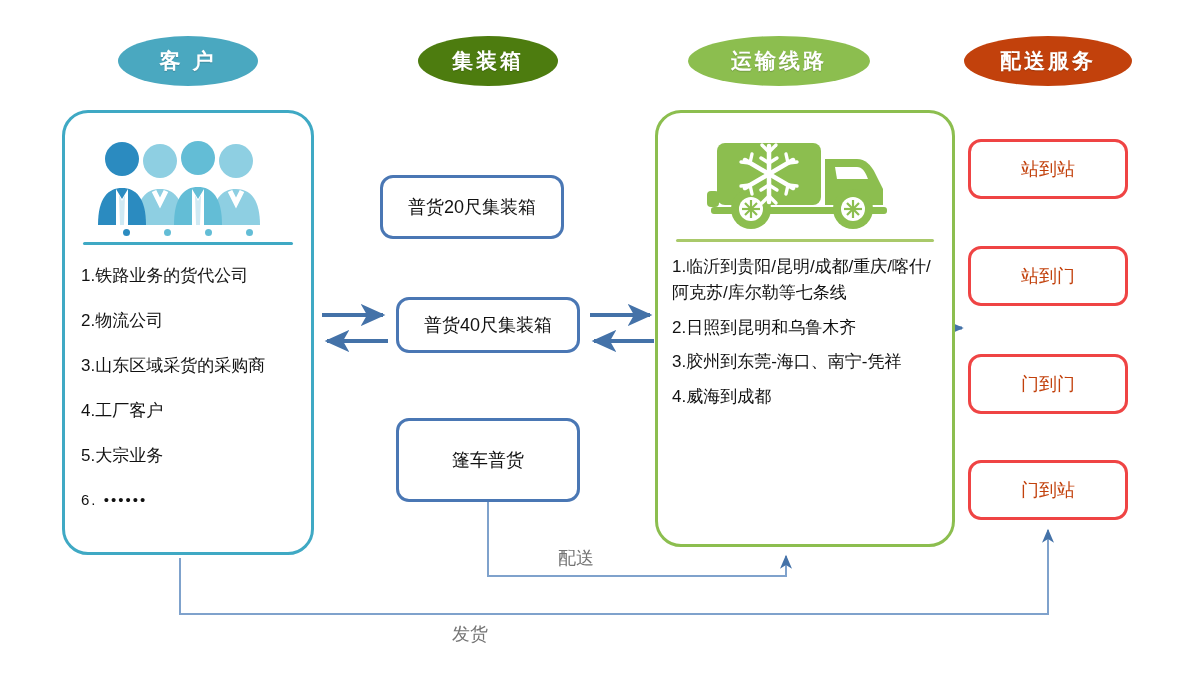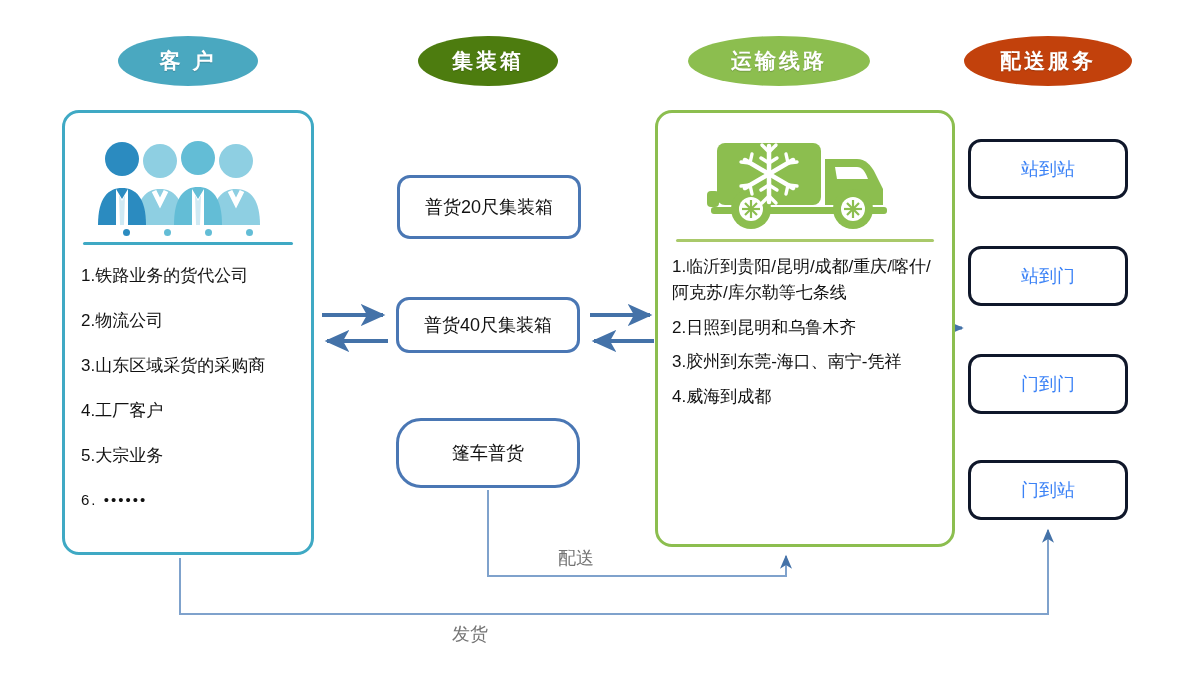--- a/index.html
+++ b/index.html
@@ -45,21 +45,21 @@
   }
   .pill-customer  { left: 118px;  top: 36px;  width: 140px; height: 50px; background: #4aa8c0; }
   .pill-container { left: 418px;  top: 36px;  width: 140px; height: 50px; background: #4d7c0f; }
   .pill-route     { left: 688px;  top: 36px;  width: 182px; height: 50px; background: #8cbe4f; }
   .pill-delivery  { left: 964px;  top: 36px;  width: 168px; height: 50px; background: #c2410c; }
 
   
   .panel {
     position: absolute;
     background: #ffffff;
-    border-radius: 17px;
+    border-radius: 26px;
     box-sizing: border-box;
   }
   .panel-customer {
     left: 62px; top: 110px; width: 252px; height: 445px;
     border: 3px solid #3fa9c4;
   }
   .panel-route {
     left: 655px; top: 110px; width: 300px; height: 437px;
     border: 3px solid #8cbe4f;
   }
@@ -101,36 +101,36 @@
     box-sizing: border-box;
     background: #ffffff;
     border: 3px solid #4a77b4;
     border-radius: 13px;
     display: flex;
     align-items: center;
     justify-content: center;
     font-size: 18px;
     color: #111;
   }
-  .box-20  { left: 397px; top: 175px; width: 184px; height: 64px; }
+  .box-20  { left: 380px; top: 175px; width: 184px; height: 64px; }
   .box-40  { left: 396px; top: 297px; width: 184px; height: 56px; }
-  .box-van { left: 396px; top: 418px; width: 184px; height: 70px; border-radius: 25px; }
+  .box-van { left: 396px; top: 418px; width: 184px; height: 84px; }
 
   
   .boxo {
     position: absolute;
     box-sizing: border-box;
     background: #ffffff;
-    border: 3px solid #0f172a;
+    border: 3px solid #ef4444;
     border-radius: 13px;
     display: flex;
     align-items: center;
     justify-content: center;
     font-size: 18px;
-    color: #3b82f6;
+    color: #c2410c;
   }
   .box-s2s { left: 968px; top: 139px; width: 160px; height: 60px; }
   .box-s2d { left: 968px; top: 246px; width: 160px; height: 60px; }
   .box-d2d { left: 968px; top: 354px; width: 160px; height: 60px; }
   .box-d2s { left: 968px; top: 460px; width: 160px; height: 60px; }
 
   
   .flow-label {
     position: absolute;
     font-size: 18px;

